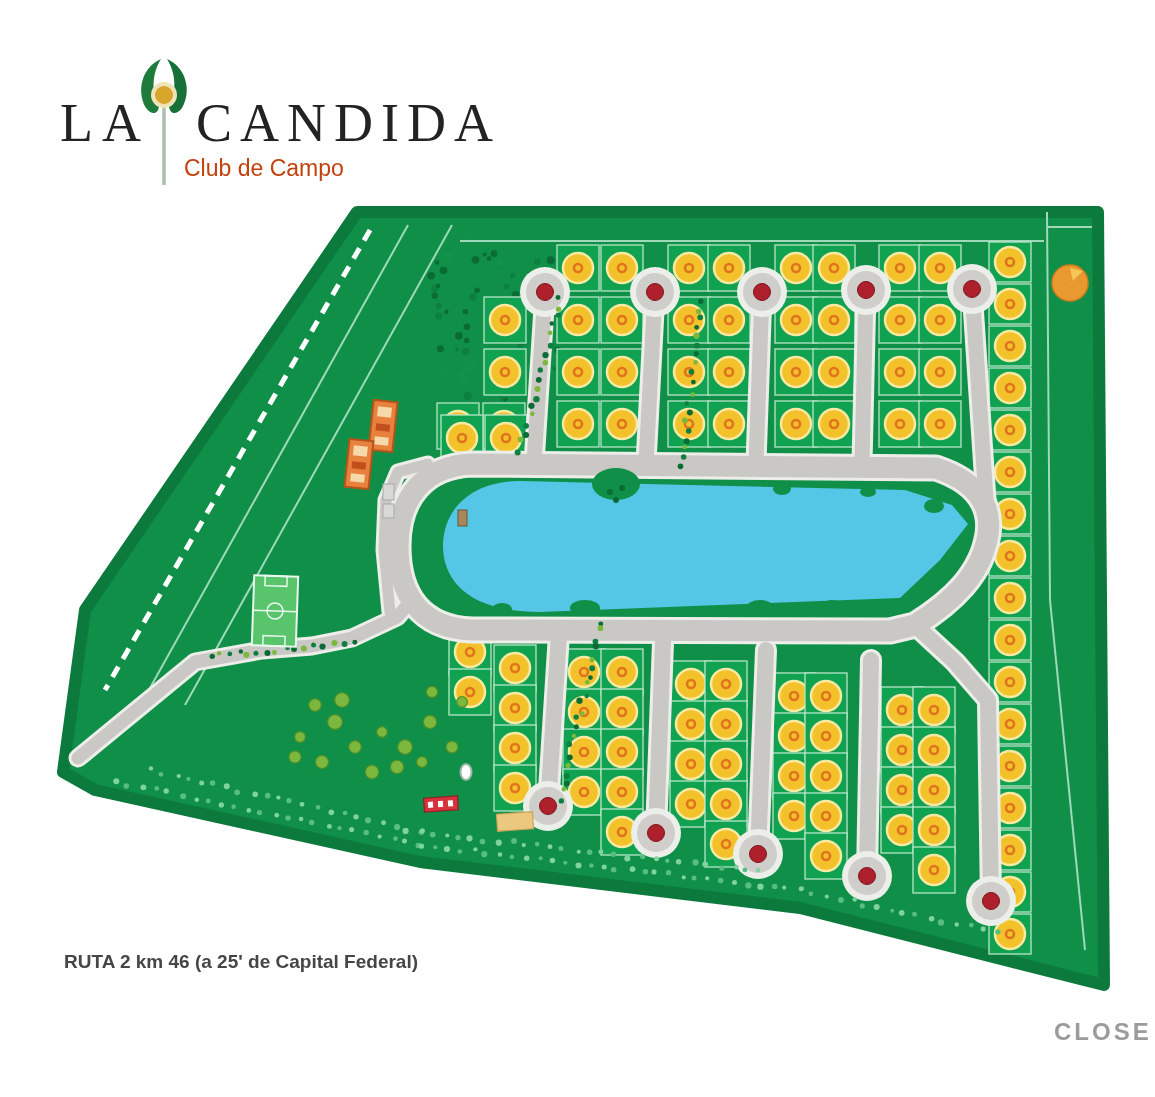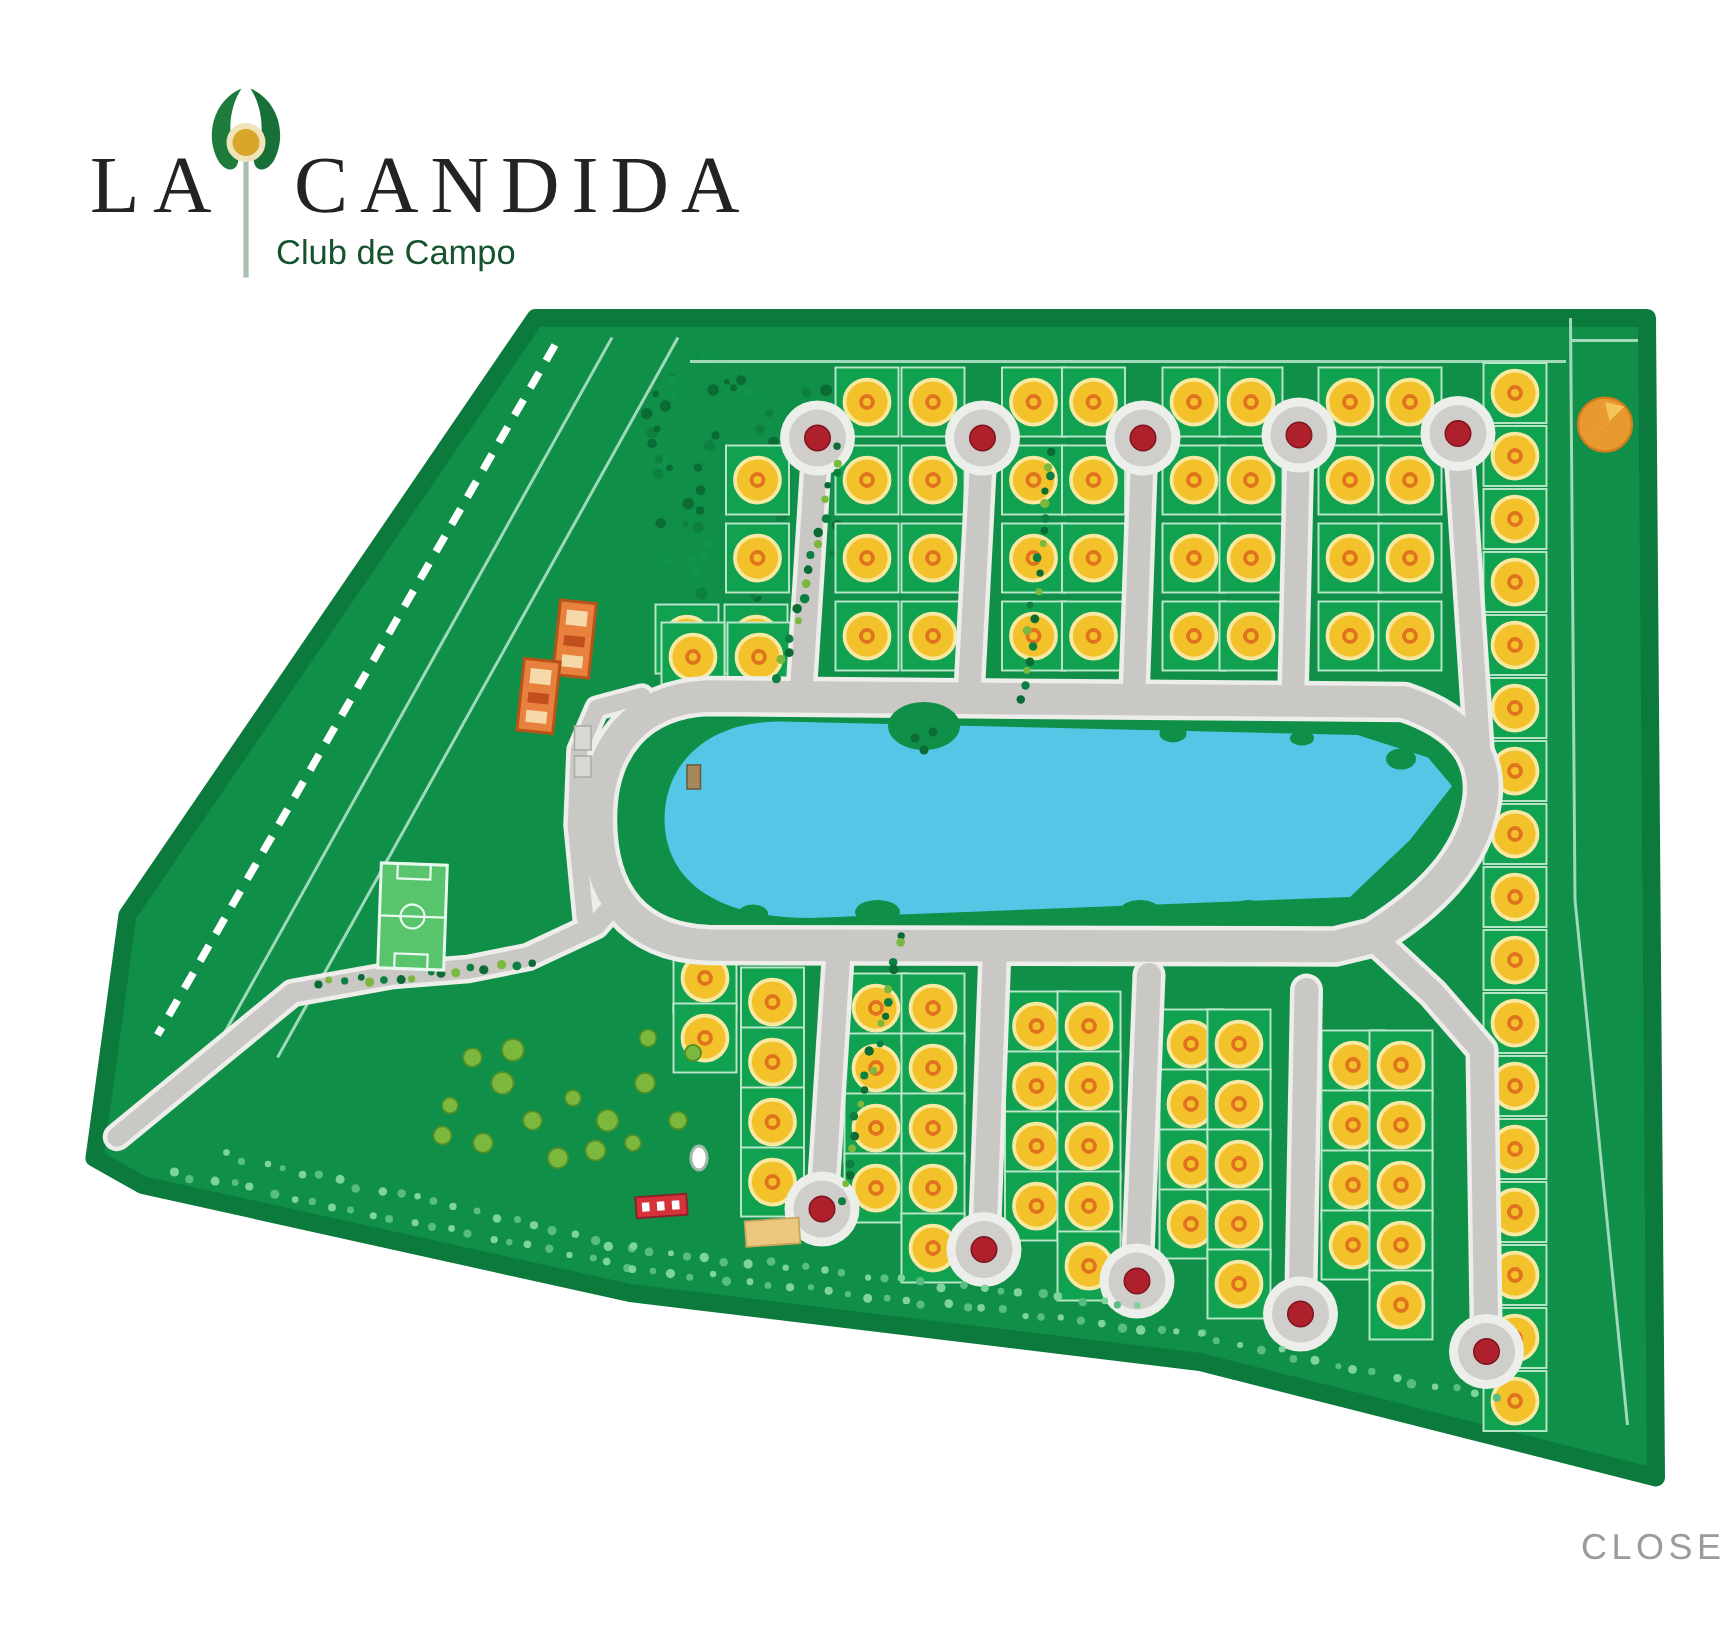--- a/index.html
+++ b/index.html
@@ -4,23 +4,23 @@
 <style>
   html,body{margin:0;padding:0;background:#ffffff;}
   #stage{position:relative;width:1155px;height:1090px;background:#ffffff;
          overflow:hidden;font-family:"Liberation Sans",sans-serif;}
   #site-map{position:absolute;left:0;top:0;}
   .abs{position:absolute;white-space:nowrap;}
   .logo-la, .logo-candida{font-family:"Liberation Serif",serif;font-weight:400;
       font-size:54px;line-height:1;color:#232323;}
   .logo-la{left:60px;top:96px;letter-spacing:9px;}
   .logo-candida{left:196px;top:96px;letter-spacing:8px;}
-  .logo-subtitle{left:184px;top:155px;font-size:23px;color:#14532d;}
+  .logo-subtitle{left:184px;top:155px;font-size:23px;color:#c2410c;}
   .route-caption{left:64px;top:951px;font-size:19px;font-weight:700;color:#464646;}
-  .close-label{left:1054px;top:1018px;font-size:24px;font-weight:400;
+  .close-label{left:1054px;top:1018px;font-size:24px;font-weight:700;
       letter-spacing:3px;color:#9b9b9b;cursor:pointer;}
   .logo-flower{position:absolute;left:133px;top:55px;}
 </style>
 </head>
 <body>
 
 <div id="stage">
 
   <div class="logo">
     <svg class="logo-flower" width="64" height="135" viewBox="0 0 64 135">
@@ -955,15 +955,16 @@
         </g>
         <rect x="497" y="813" width="36" height="17" fill="#ecc87f" stroke="#c9a45a" stroke-width="1.2" transform="rotate(-4 515 821.5)"></rect>
         <ellipse cx="466" cy="772" rx="5.5" ry="8" fill="#ffffff" stroke="#9fb9a8" stroke-width="2"></ellipse>
       </g>
       <g>
         <circle cx="1070" cy="283" r="18" fill="#e89a31" stroke="#d07d1c" stroke-width="1.5"></circle>
         <path d="M 1058,295 L 1083,271 L 1070,268 L 1073,281 Z" fill="#f6c557"></path>
       </g>
     </svg>
 
+  <div class="abs route-caption">RUTA 2 km 46 (a 25' de Capital Federal)</div>
   <div class="abs close-label">CLOSE</div>
 
 </div>
 
 </body></html>

